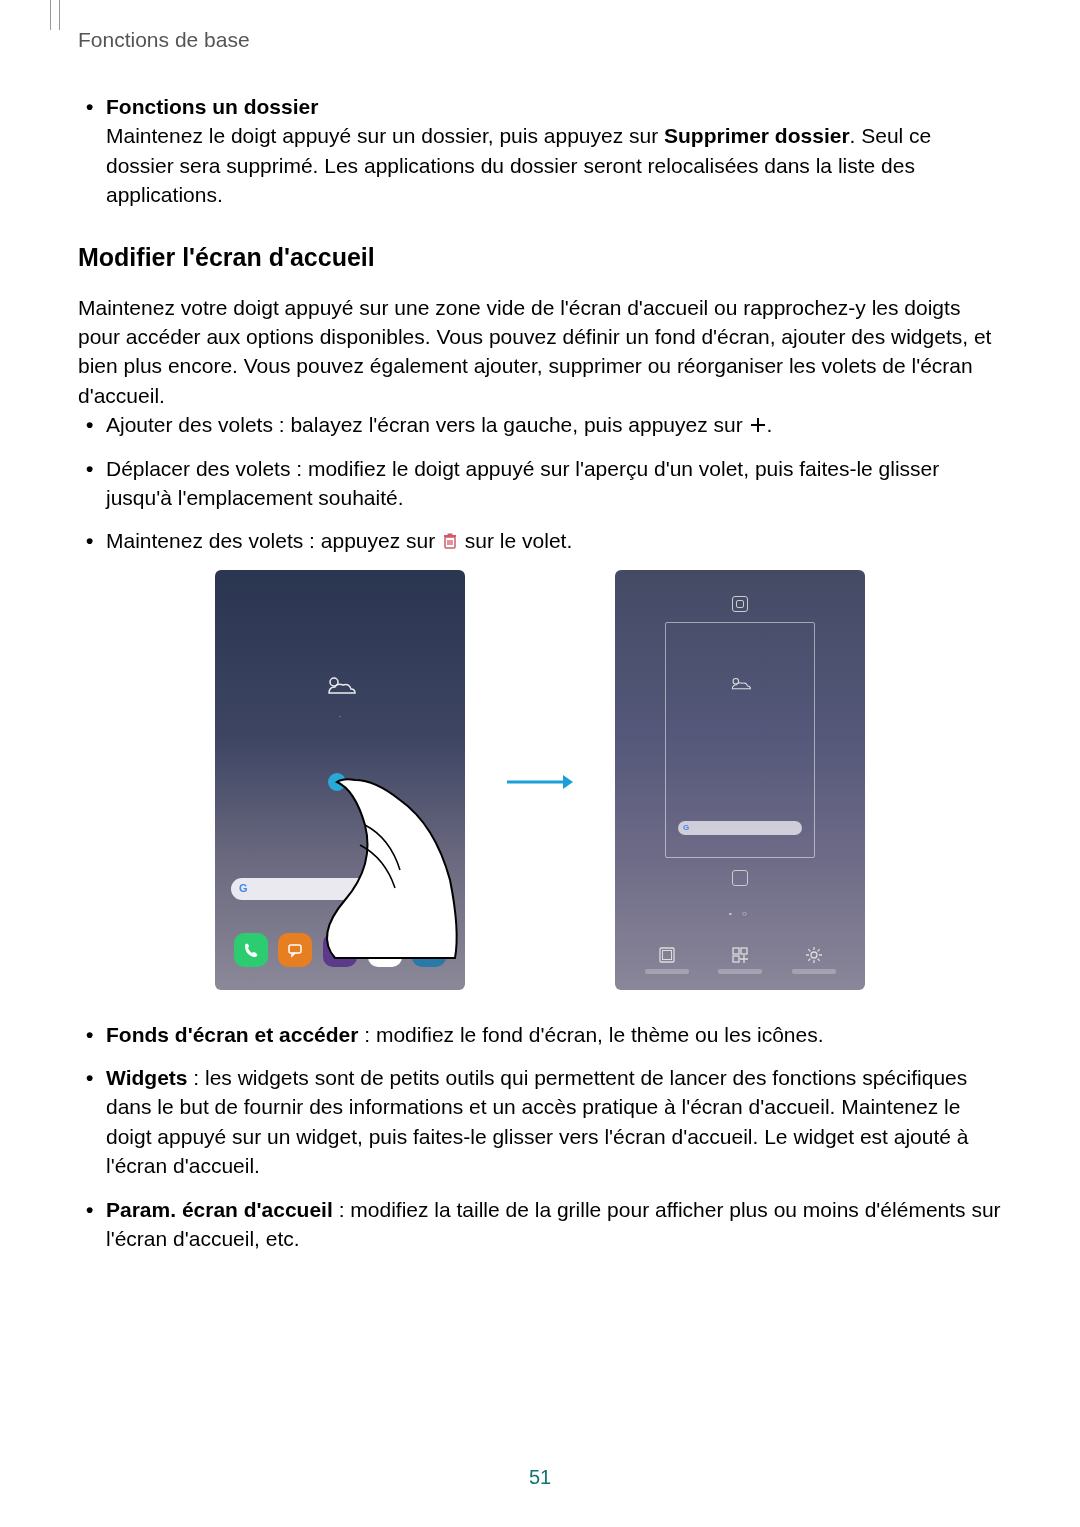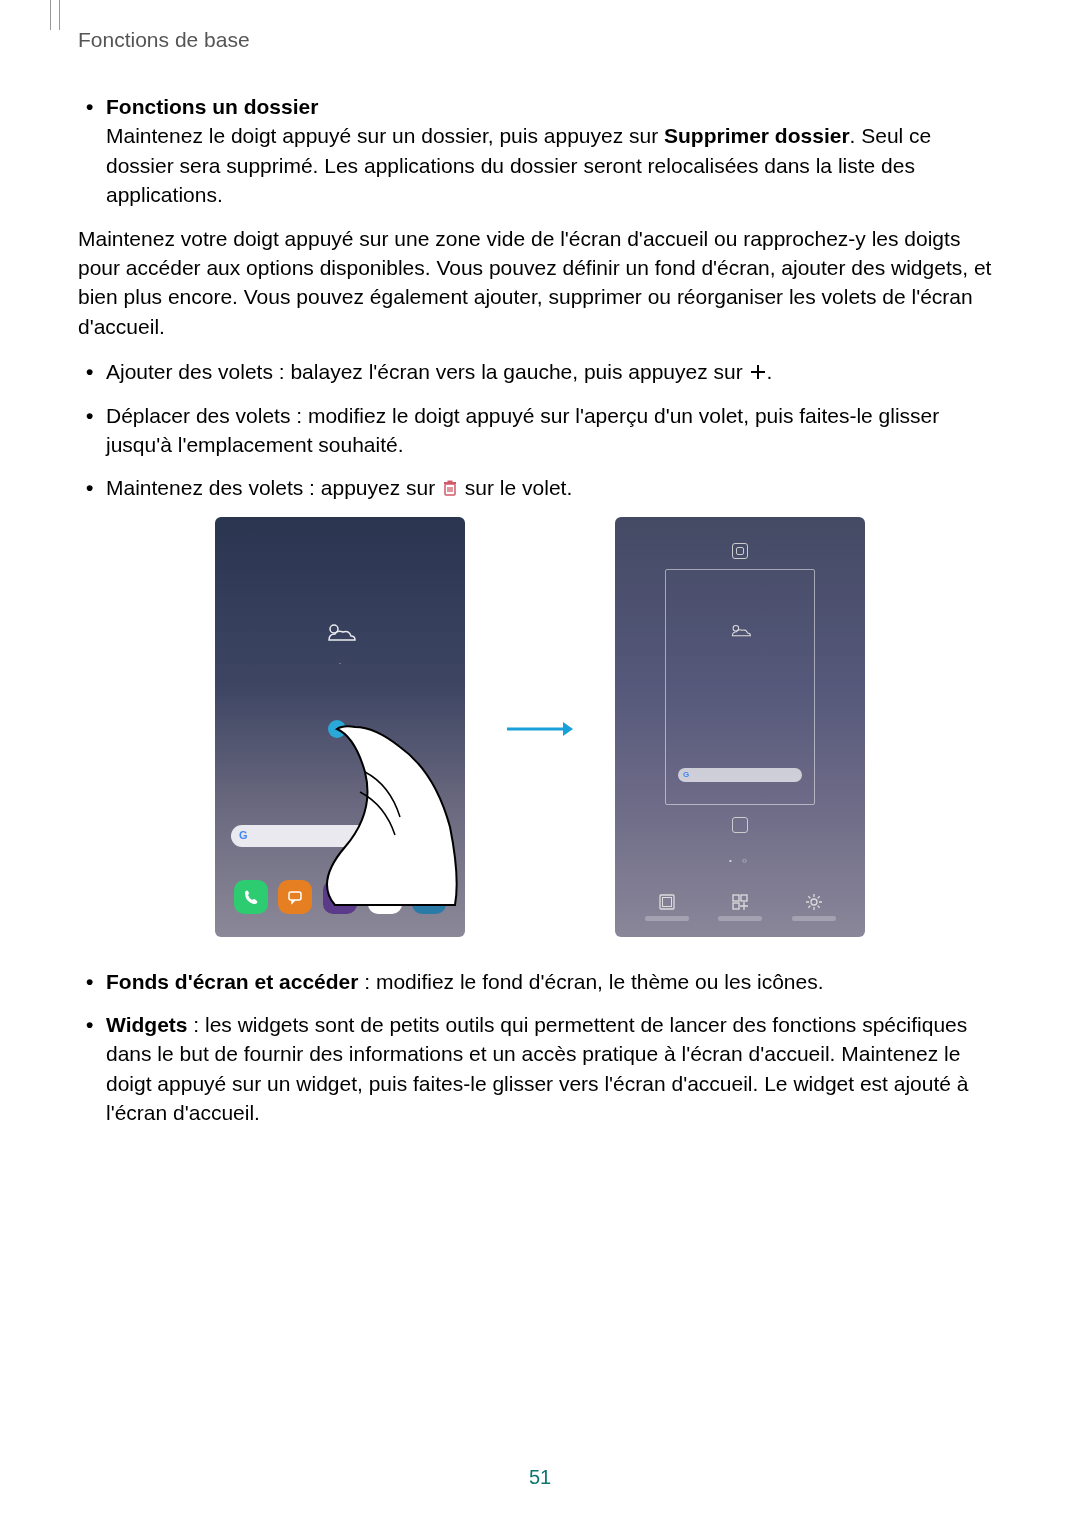--- a/index.html
+++ b/index.html
@@ -45,21 +45,21 @@
       left: 8px;
       top: 0;
       font-weight: bold;
     }
     .bold-title { font-weight: 700; }
     .section-title {
       font-size: 25px;
       font-weight: 700;
       margin: 30px 0 18px 0;
     }
-    .para { margin-bottom: 16px; }
+    .para { }
     .inline-icon {
       display: inline-block;
       width: 18px;
       height: 18px;
       vertical-align: -2px;
     }
     .plus-icon svg, .trash-icon svg { width: 18px; height: 18px; }
     .screenshots {
       display: flex;
       align-items: center;
@@ -232,20 +232,21 @@
 
   <ul class="list">
     <li>
       <div class="bold-title">Fonctions un dossier</div>
       <div>
         <span>Maintenez le doigt appuyé sur un dossier, puis appuyez sur </span><span class="bold-title">Supprimer dossier</span><span>. Seul ce dossier sera supprimé. Les applications du dossier seront relocalisées dans la liste des applications.</span>
       </div>
     </li>
   </ul>
 
+  <h2 class="section-title">Modifier l'écran d'accueil</h2>
 
   <p class="para">Maintenez votre doigt appuyé sur une zone vide de l'écran d'accueil ou rapprochez-y les doigts pour accéder aux options disponibles. Vous pouvez définir un fond d'écran, ajouter des widgets, et bien plus encore. Vous pouvez également ajouter, supprimer ou réorganiser les volets de l'écran d'accueil.</p>
 
   <ul class="list">
     <li>
       <span>Ajouter des volets : balayez l'écran vers la gauche, puis appuyez sur </span><span class="inline-icon plus-icon"><svg viewBox="0 0 18 18">
             <line x1="9" y1="2" x2="9" y2="16" stroke="#000" stroke-width="2"></line>
             <line x1="2" y1="9" x2="16" y2="9" stroke="#000" stroke-width="2"></line>
           </svg></span><span>.</span>
     </li>
@@ -376,17 +377,20 @@
     </div>
   </div>
 
   <ul class="list">
     <li>
       <span class="bold-title">Fonds d'écran et accéder</span><span> : modifiez le fond d'écran, le thème ou les icônes.</span>
     </li>
     <li>
       <span class="bold-title">Widgets</span><span> : les widgets sont de petits outils qui permettent de lancer des fonctions spécifiques dans le but de fournir des informations et un accès pratique à l'écran d'accueil. Maintenez le doigt appuyé sur un widget, puis faites-le glisser vers l'écran d'accueil. Le widget est ajouté à l'écran d'accueil.</span>
     </li>
+    <li>
+      <span class="bold-title">Param. écran d'accueil</span><span> : modifiez la taille de la grille pour afficher plus ou moins d'éléments sur l'écran d'accueil, etc.</span>
+    </li>
   </ul>
 
 </div>
 
 <div class="page-number">51</div>
 
 </body></html>

